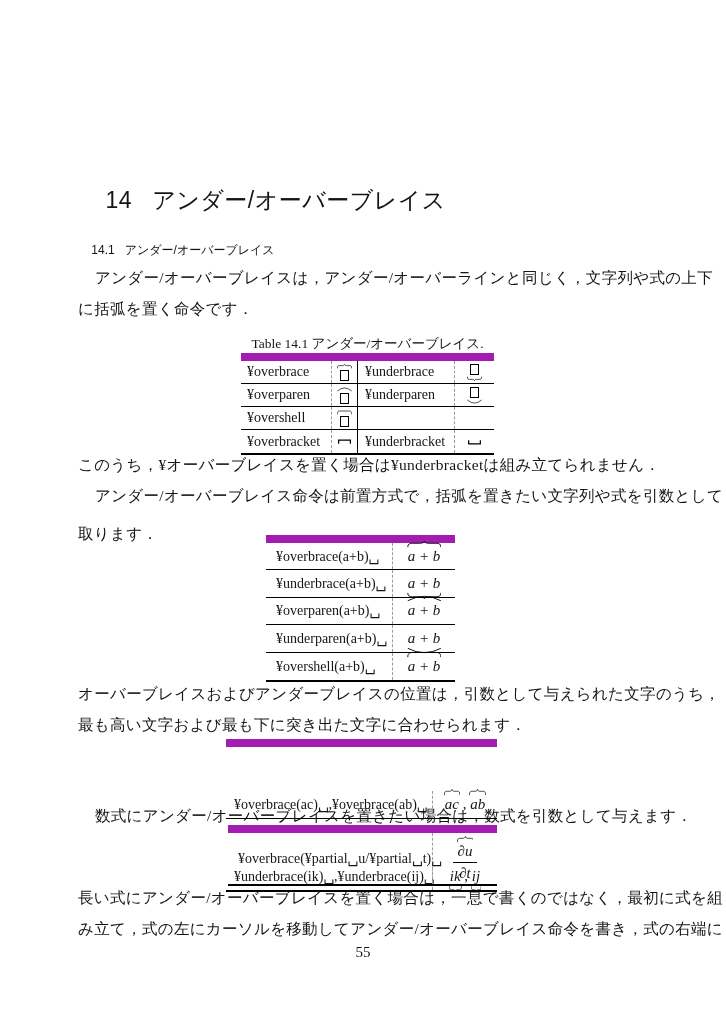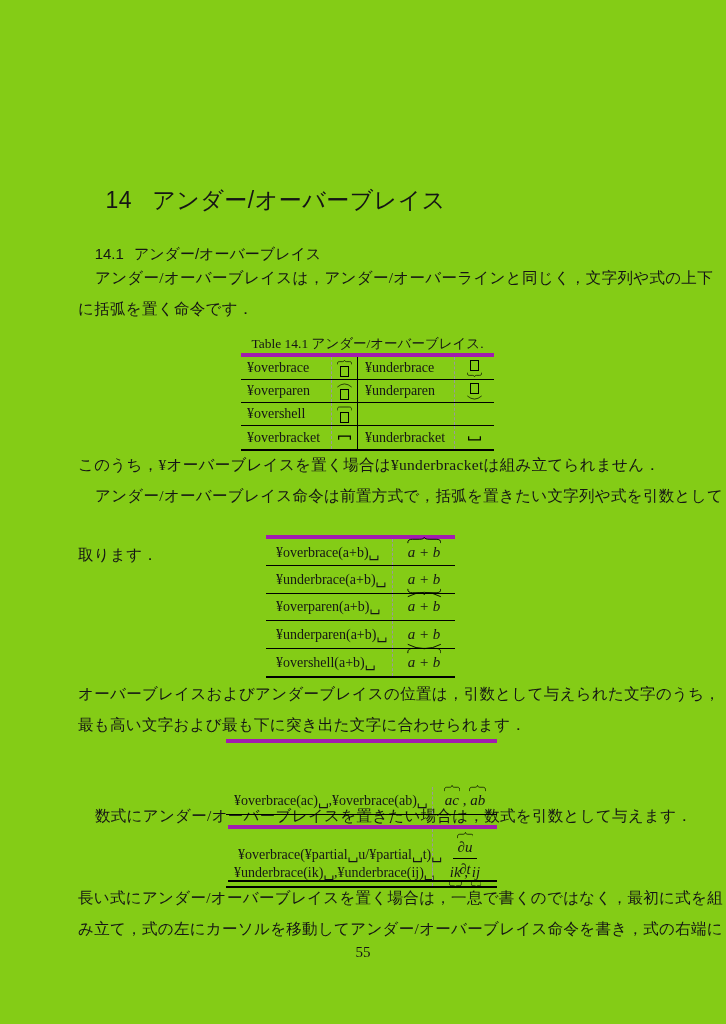--- a/index.html
+++ b/index.html
@@ -1,31 +1,31 @@
 <!DOCTYPE html>
 <html><head>
 <meta charset="utf-8">
 <style>
   html,body{margin:0;padding:0;background:#e8e8e8;}
-  #page{position:relative;width:726px;height:1024px;background:#84cc16;margin:0 auto;
+  #page{position:relative;width:726px;height:1024px;background:#ffffff;margin:0 auto;
         font-family:"Liberation Serif","DejaVu Serif",serif;color:#151515;overflow:hidden;}
 
   .heading{position:absolute;left:78px;top:158px;font-family:"Liberation Sans","DejaVu Sans",sans-serif;
            font-size:23px;letter-spacing:.5px;white-space:pre;}
   .heading .num{margin-right:20px;}
   .subheading{position:absolute;left:78px;top:228px;font-family:"Liberation Sans","DejaVu Sans",sans-serif;
-              font-size:15px;white-space:pre;text-align:center;}
+              font-size:12px;white-space:pre;text-align:center;}
   .subheading .num{margin-right:10px;}
 
   .bline{position:absolute;font-size:15.5px;white-space:pre;letter-spacing:.3px;}
 
   .caption{position:absolute;left:226px;top:335px;width:283px;text-align:center;font-size:13.5px;white-space:pre;}
 
   
-  .tbl{position:absolute;border-top:4px solid #a21caf;border-bottom:2px solid #000;box-sizing:border-box;}
+  .tbl{position:absolute;border-top:8px solid #a21caf;border-bottom:2px solid #000;box-sizing:border-box;}
   .trow{display:flex;align-items:center;border-bottom:1px solid #000;box-sizing:border-box;}
   .trow.last{border-bottom:none;}
   .cmdcell{font-size:14px;white-space:pre;overflow:visible;}
   .dashr{border-right:1px dashed #9a9a9a;}
   .solidr{border-right:1px solid #000;}
   .rescell{flex:1;display:flex;justify-content:center;align-items:center;overflow:visible;}
 
   
   #table1{left:241px;top:353px;width:253px;}
   #table1 .trow{height:23px;}
@@ -77,21 +77,21 @@
   </div>
   <div class="subheading">
     <span class="num">14.1</span><span>アンダー/オーバーブレイス</span>
   </div>
 
   <div class="bline" style="left:95px;top:268px;">アンダー/オーバーブレイスは，アンダー/オーバーラインと同じく，文字列や式の上下</div>
   <div class="bline" style="left:78px;top:299px;">に括弧を置く命令です．</div>
 
   <div class="bline" style="left:78px;top:455px;">このうち，¥オーバーブレイスを置く場合は¥underbracketは組み立てられません．</div>
   <div class="bline" style="left:95px;top:486px;">アンダー/オーバーブレイス命令は前置方式で，括弧を置きたい文字列や式を引数として</div>
-  <div class="bline" style="left:78px;top:545px;">取ります．</div>
+  <div class="bline" style="left:78px;top:524px;">取ります．</div>
 
   <div class="bline" style="left:78px;top:684px;">オーバーブレイスおよびアンダーブレイスの位置は，引数として与えられた文字のうち，</div>
   <div class="bline" style="left:78px;top:715px;">最も高い文字および最も下に突き出た文字に合わせられます．</div>
 
   <div class="bline" style="left:78px;top:888px;">長い式にアンダー/オーバーブレイスを置く場合は，一息で書くのではなく，最初に式を組</div>
 
   <div class="bline" style="left:95px;top:806px;">数式にアンダー/オーバーブレイスを置きたい場合は，数式を引数として与えます．</div>
   <div class="bline" style="left:78px;top:919px;">み立て，式の左にカーソルを移動してアンダー/オーバーブレイス命令を書き，式の右端に</div>
 
   <div class="caption">Table 14.1 アンダー/オーバーブレイス.</div>

